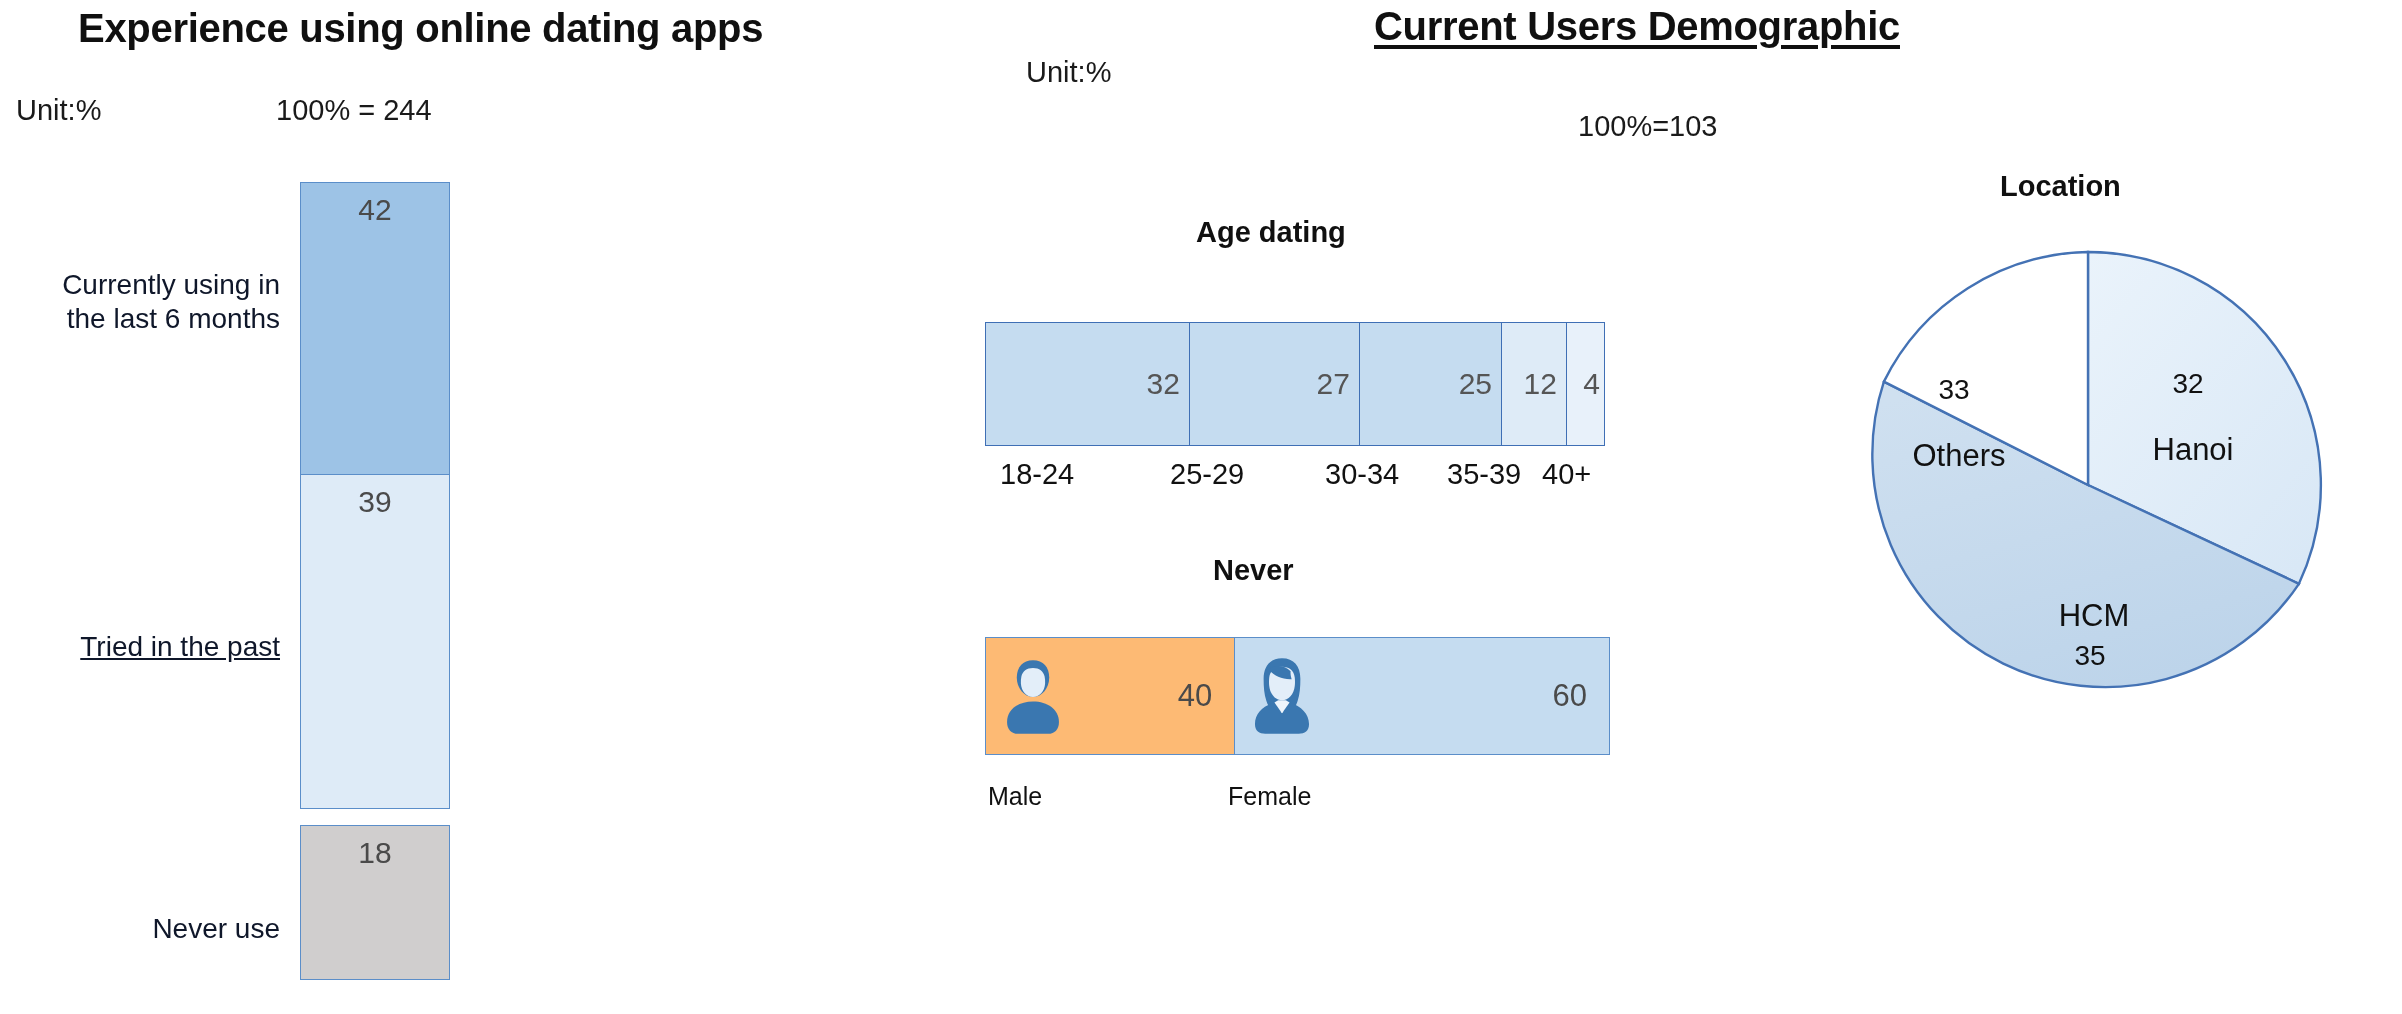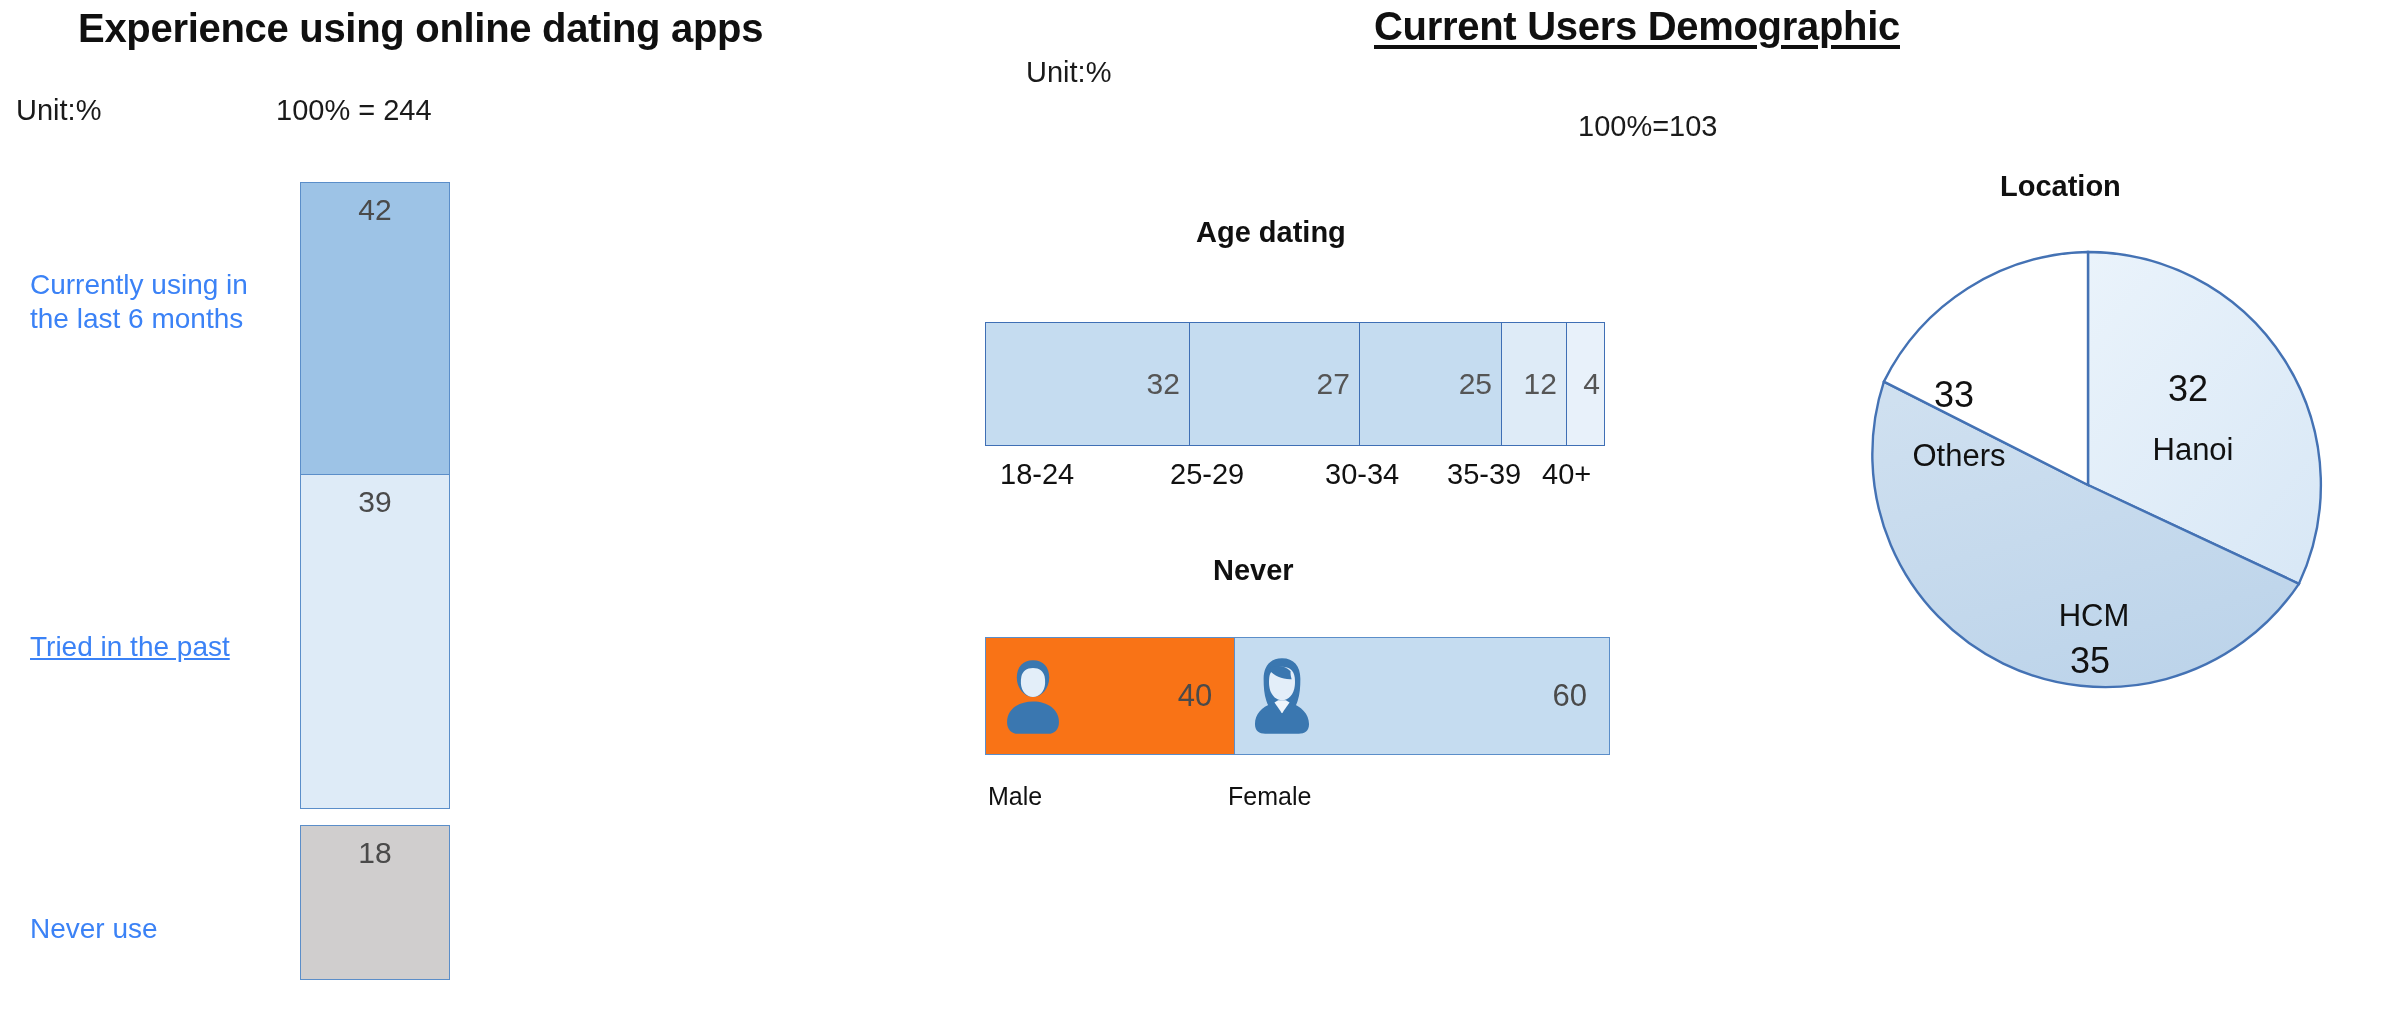--- a/index.html
+++ b/index.html
@@ -49,24 +49,24 @@
   }
   .vseg .val {
     position: absolute;
     top: 10px; right: 0; left: 0;
     text-align: center;
     font-size: 30px;
     color: #4a4a4a;
   }
   .cat-label {
     position: absolute;
-    text-align: left;
+    text-align: right;
     font-size: 28px;
     line-height: 1.2;
-    color: #3b82f6;
+    color: #0f172a;
   }
 
   
   .hbar {
     position: absolute;
     box-sizing: border-box;
     display: flex;
     border: 1.8px solid #3f6fb5;
   }
   .hseg {
@@ -119,21 +119,21 @@
     position: absolute;
     font-size: 25px;
     color: #111111;
     white-space: nowrap;
   }
 
   
   #pie-wrap { left: 1853px; top: 250px; width: 470px; height: 470px; }
   .pie-text {
     position: absolute;
-    font-size: 36px;
+    font-size: 28px;
     color: #111111;
     white-space: nowrap;
     text-align: center;
   }
   .pie-name { font-size: 31px; }
 </style>
 </head>
 <body>
 
 <div class="abs h-main" style="left:78px; top:6px;">Experience using online dating apps</div>
@@ -186,21 +186,21 @@
 
 <div class="axis-label" style="left:1000px; top:458px; width:130px;">18-24</div>
 <div class="axis-label" style="left:1170px; top:458px; width:130px;">25-29</div>
 <div class="axis-label" style="left:1325px; top:458px; width:130px;">30-34</div>
 <div class="axis-label" style="left:1447px; top:458px; width:110px;">35-39</div>
 <div class="axis-label" style="left:1542px; top:458px; width:80px;">40+</div>
 
 <div class="abs h-sub" style="left:1213px; top:554px;">Never</div>
 
 <div class="hbar" id="gender-bar" style="left:985px; top:637px; width:625px; height:118px; border-color:#5b8ec9;">
-  <div class="gseg" style="width:40%; background:#f97316;">
+  <div class="gseg" style="width:40%; background:#fdba74;">
     <span class="person-icon">
       <svg viewBox="0 0 64 74" width="70" height="80" aria-hidden="true">
         <path d="M32 4c-9.5 0-15 6.6-15 16 0 9.8 6.7 18 15 18s15-8.2 15-18c0-9.4-5.5-16-15-16z" fill="#3a77b0"></path>
         <path d="M32 11c-6 0-9.6 3-10.7 7.8-.5 2.1-.6 4.4-.5 6.6.4 7.2 5.4 12.6 11.2 12.6s10.8-5.4 11.2-12.6c.1-2.2 0-4.5-.5-6.6C41.6 14 38 11 32 11z" fill="#e3eef9"></path>
         <path d="M32 42c-13.5 0-24 7.4-24 19 0 7 4 11 10 11h28c6 0 10-4 10-11 0-11.6-10.5-19-24-19z" fill="#3a77b0"></path>
       </svg>
     </span>
     <span class="val">40</span>
   </div>
   <div class="gseg" style="width:60%; background:#c5dcf0;">

